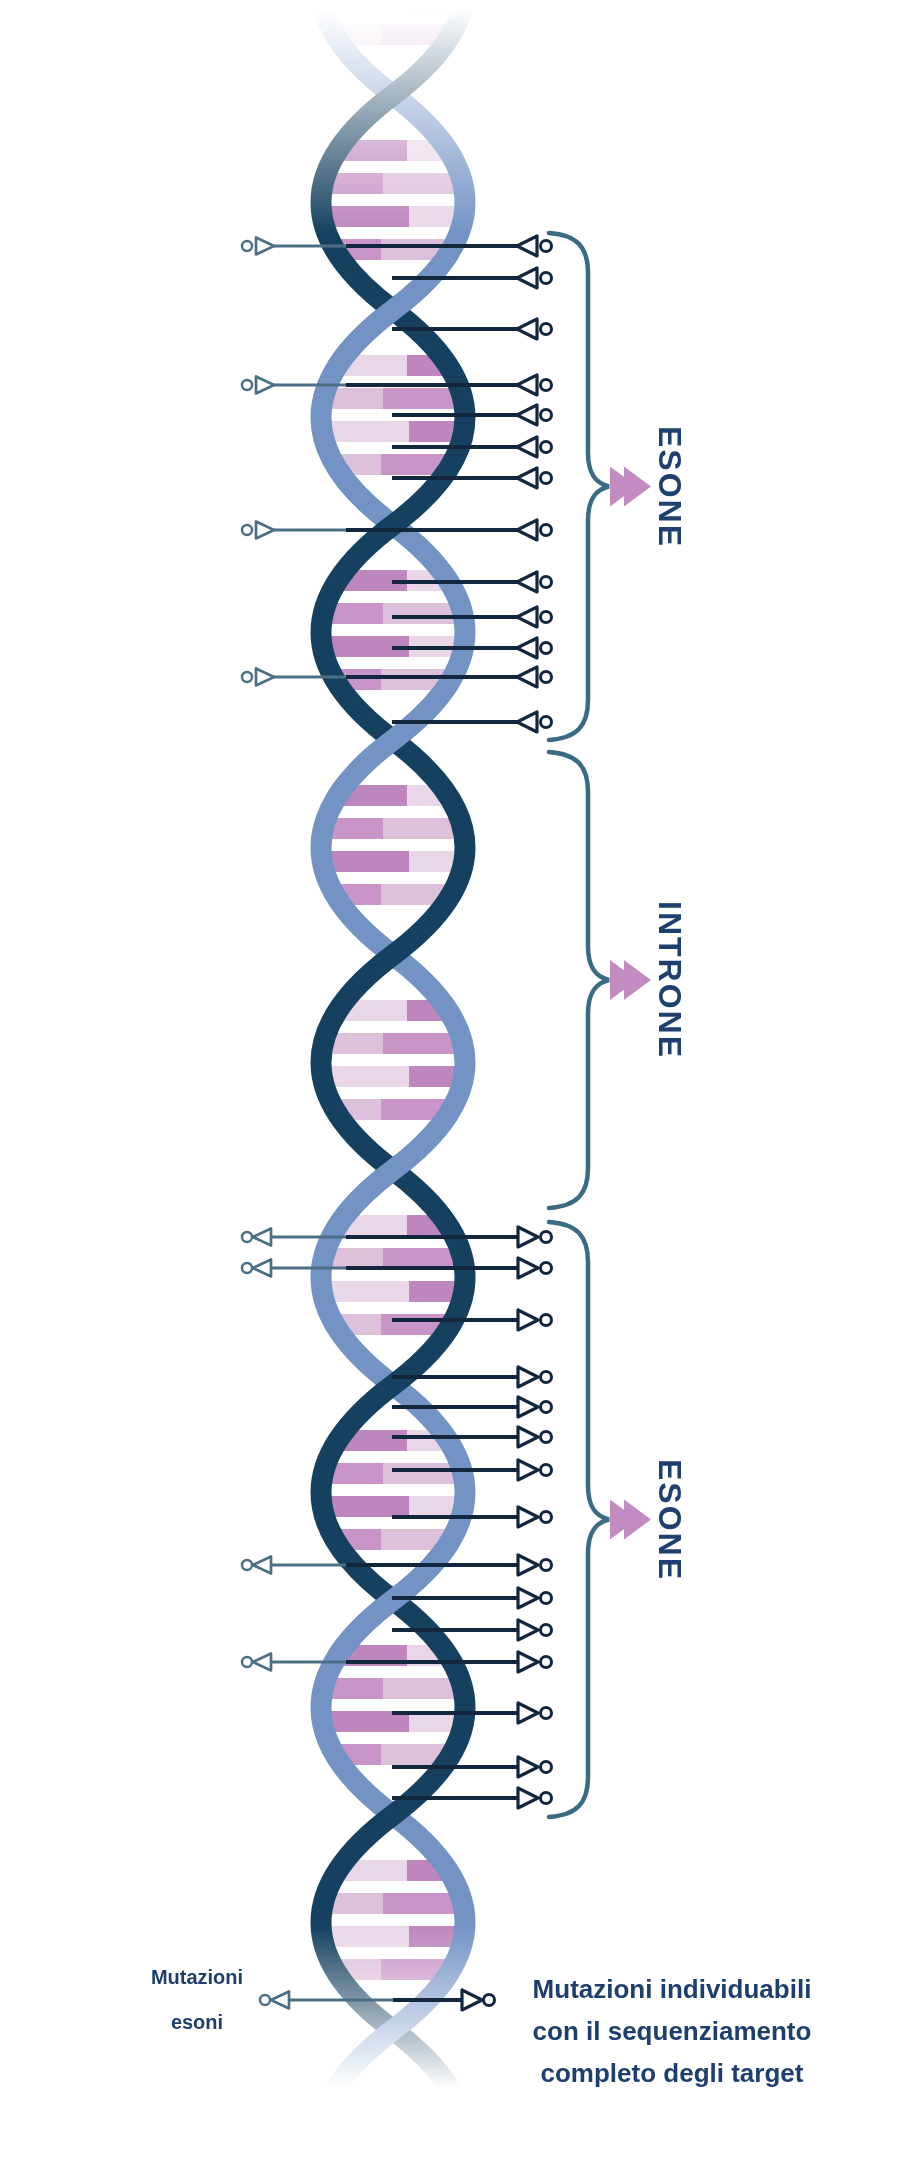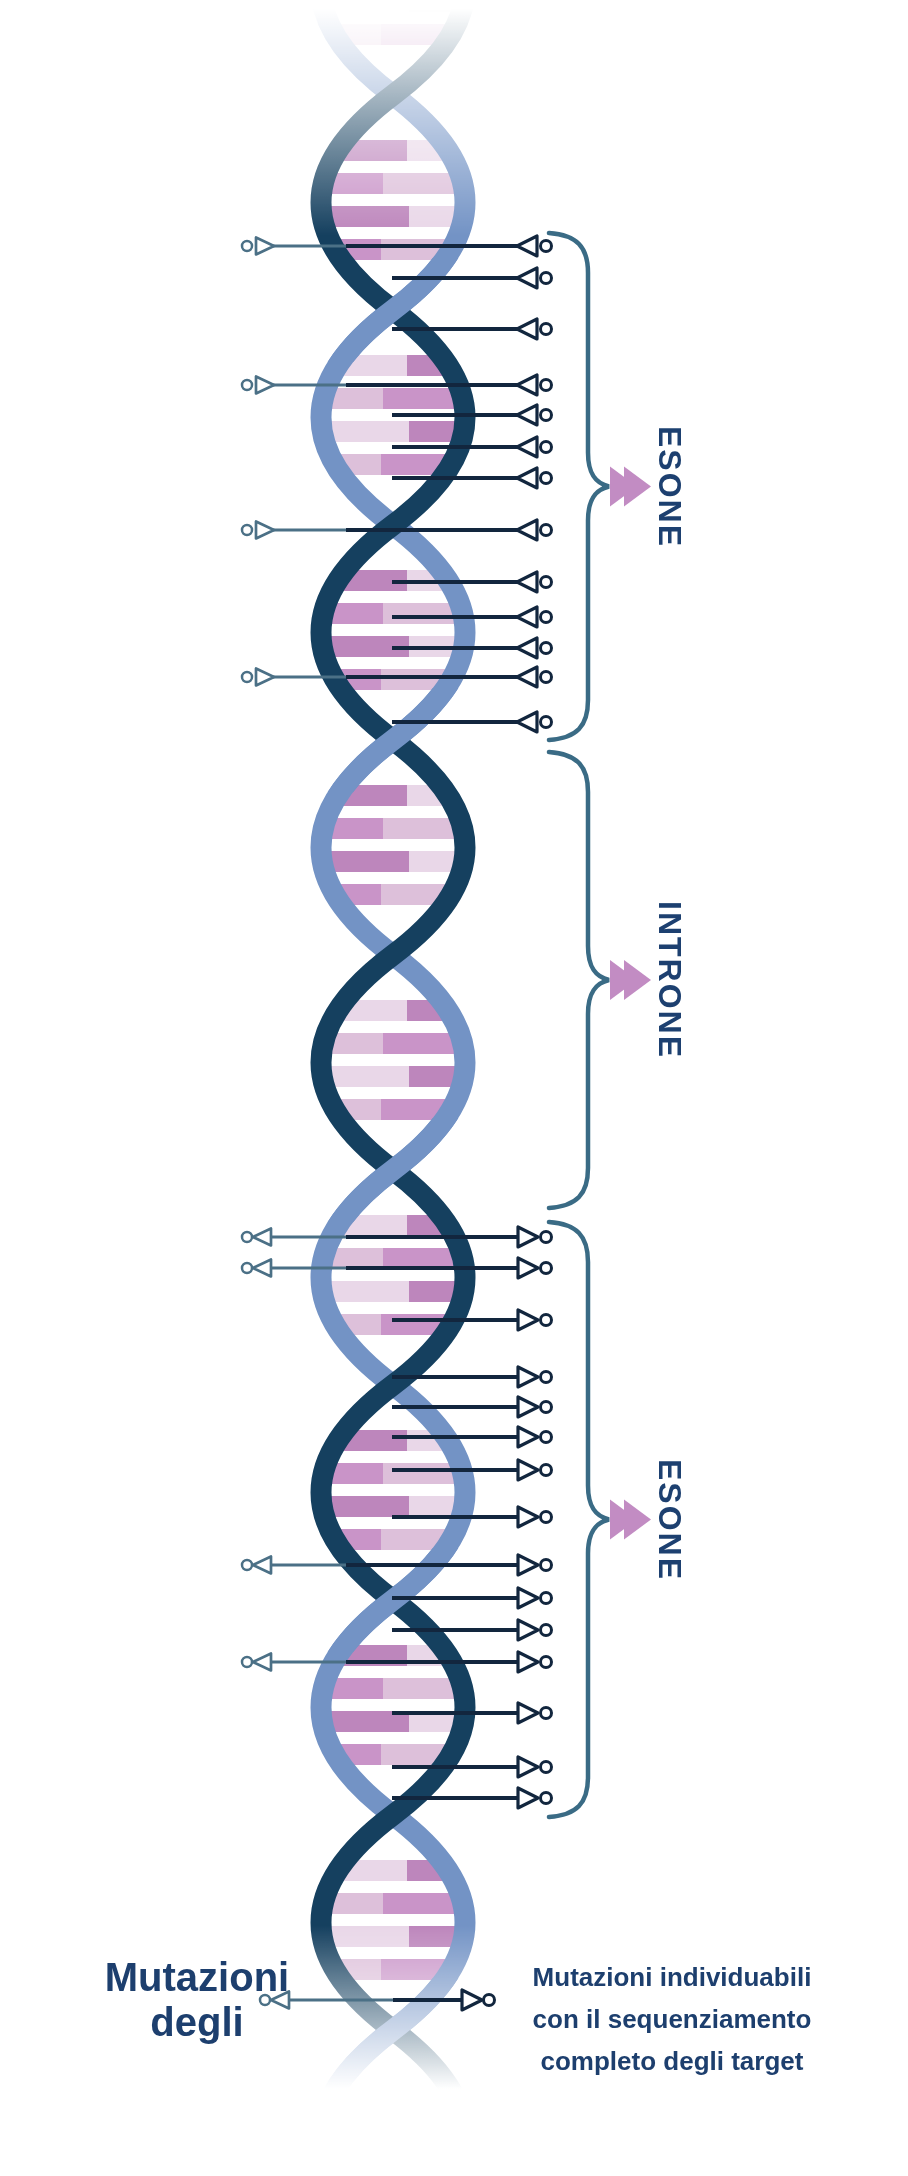--- a/index.html
+++ b/index.html
@@ -4,22 +4,22 @@
 <style>
   html,body{margin:0;padding:0;background:#ffffff;}
   #stage{position:relative;width:908px;height:2176px;background:#ffffff;overflow:hidden;
          font-family:"Liberation Sans",sans-serif;}
   #scene{position:absolute;left:0;top:0;}
   .vlabel{position:absolute;font-weight:700;font-size:32px;letter-spacing:2px;
           color:#1d4070;transform:translate(-50%,-50%) rotate(90deg);
           white-space:nowrap;font-family:"Liberation Sans",sans-serif;}
   .caption{position:absolute;font-weight:700;color:#1d3f6e;text-align:center;
            transform:translate(-50%,-50%);font-family:"Liberation Sans",sans-serif;}
-  .caption-left{font-size:40px;line-height:45px;width:260px;}
-  .caption-right{font-size:26px;line-height:42px;width:430px;}
+  .caption-left{font-size:20px;line-height:45px;width:260px;}
+  .caption-right{font-size:26px;line-height:42px;width:430px;margin-top:12px;}
 </style>
 </head>
 <body>
 
 <div id="stage">
   <svg id="scene" width="908" height="2176" viewBox="0 0 908 2176">
       <defs>
         <linearGradient id="fadeGrad" gradientUnits="userSpaceOnUse" x1="0" y1="0" x2="0" y2="2176">
           <stop offset="0.004" stop-color="#ffffff" stop-opacity="0"></stop>
           <stop offset="0.108" stop-color="#ffffff" stop-opacity="1"></stop>
@@ -329,21 +329,21 @@
         <polygon points="624,1499.5 651,1519.5 624,1539.5" fill="#c28cc3"></polygon>
       </g>
     </svg>
 
   <div class="vlabel" style="left: 669px; top: 487px; color: rgb(29, 64, 112);">ESONE</div>
   <div class="vlabel" style="left: 669px; top: 980px; color: rgb(29, 64, 112);">INTRONE</div>
   <div class="vlabel" style="left: 669px; top: 1520px; color: rgb(29, 64, 112);">ESONE</div>
 
   <div class="caption caption-left" style="left: 197px; top: 2000px; color: rgb(29, 63, 110);">
     <div>Mutazioni</div>
-    <div>degli</div>
+    <div>esoni</div>
   </div>
 
   <div class="caption caption-right" style="left: 672px; top: 2019px; color: rgb(29, 63, 110);">
     <div>Mutazioni individuabili</div>
     <div>con il sequenziamento</div>
     <div>completo degli target</div>
   </div>
 </div>
 
 </body></html>

